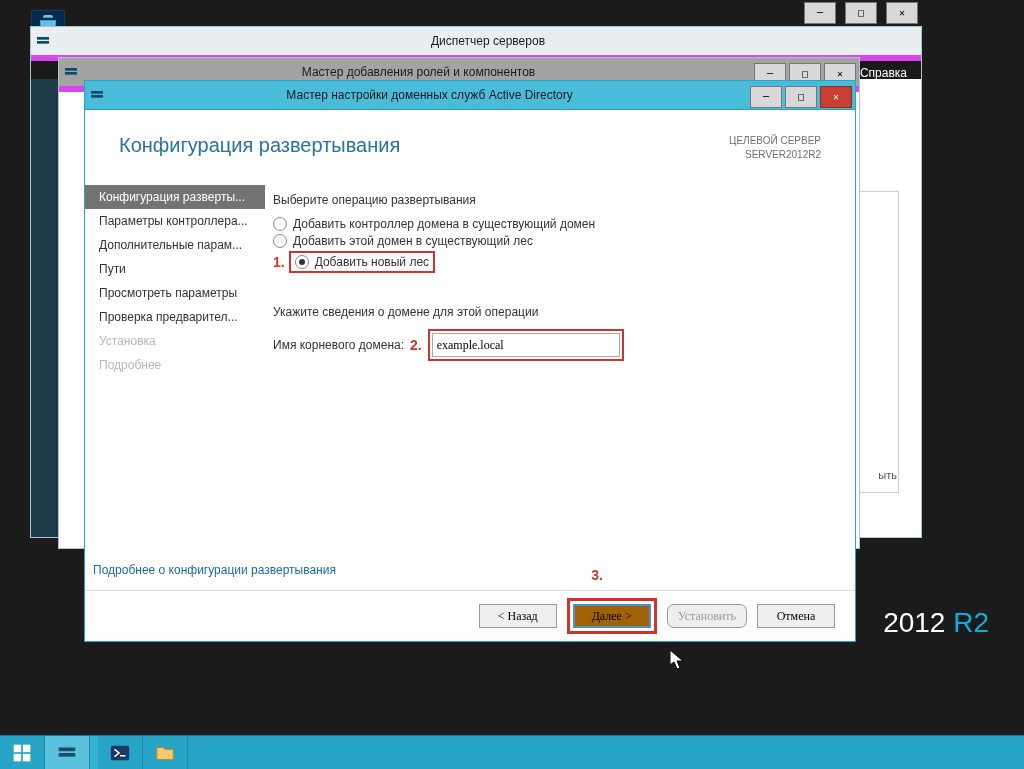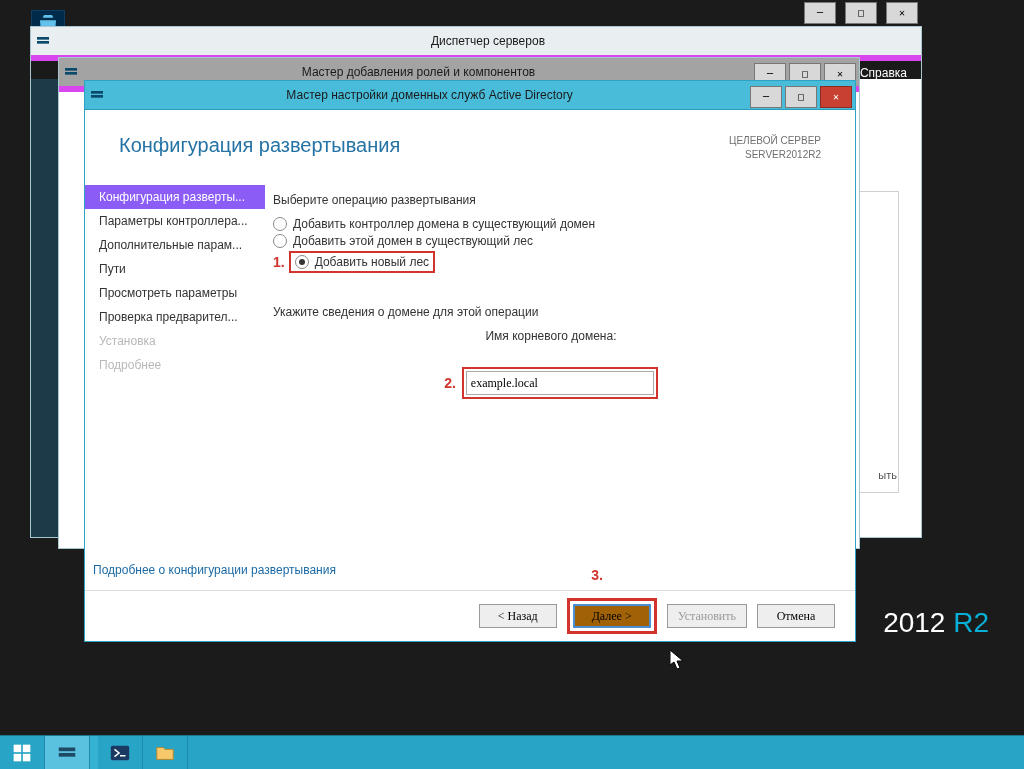--- a/index.html
+++ b/index.html
@@ -44,37 +44,37 @@
 
   
   .w3{left:84px;top:80px;width:770px;height:560px;border:1px solid #2da2c5;background:#fff;}
   .w3 .titlebar{background:#49bcda;}
   .w3 .head{padding:24px 34px 4px 34px;display:flex;}
   .w3 .head h1{font-size:20px;font-weight:300;color:#2673a6;margin:0;flex:1;}
   .w3 .target{font-size:10px;color:#6f6f6f;text-align:right;line-height:1.4;}
   .w3 .content{display:flex;position:absolute;left:0;right:0;top:96px;bottom:56px;}
   .w3 .nav{width:180px;padding-top:8px;}
   .nav-item{padding:5px 14px;font-size:12px;color:#333;white-space:nowrap;overflow:hidden;text-overflow:ellipsis;cursor:default;}
-  .nav-item.sel{background:#8b5cf6;color:#fff;}
+  .nav-item.sel{background:#737373;color:#fff;}
   .nav-item.dis{color:#b8b8b8;}
   .w3 .pane{flex:1;padding:12px 26px 8px 8px;font-size:12px;color:#333;}
   .pane .lbl{margin:4px 0 10px;}
   .radio{display:flex;align-items:center;gap:6px;margin:3px 0;}
   .radio .rb{width:12px;height:12px;border:1px solid #888;border-radius:50%;display:flex;align-items:center;justify-content:center;}
   .radio .rb.on::after{content:"";width:6px;height:6px;background:#333;border-radius:50%;}
   .hl{border:2px solid #d0342c;padding:2px 4px;display:inline-flex;align-items:center;}
   .callout{color:#d0342c;font-weight:bold;font-size:14px;}
-  .field-row{display:flex;align-items:center;gap:24px;margin-top:10px;flex-direction:column;}
+  .field-row{display:flex;align-items:center;gap:6px;margin-top:10px;}
   .inp{width:178px;height:20px;border:1px solid #aaa;padding:1px 4px;font:12px "Segoe UI";}
   .inp-hl{display:inline-block;border:2px solid #d0342c;padding:2px;}
   .link{color:#1b6aa5;font-size:12px;}
   .w3 .footer{position:absolute;left:0;right:0;bottom:0;height:50px;border-top:1px solid #dcdcdc;display:flex;align-items:center;justify-content:flex-end;gap:10px;padding:0 20px;}
   .btn{min-width:78px;height:24px;border:1px solid #9a9a9a;background:#eee;font:12px "Segoe UI";padding:0 10px;cursor:default;}
   .btn.primary{border:2px solid #4a8fd4;background:#a16207;}
-  .btn:disabled{color:#9a9a9a;}
+  .btn:disabled{color:#9a9a9a;border-radius:7px;}
   .btn-hl{display:inline-block;border:3px solid #d0342c;padding:3px;}
   .c3{position:absolute;right:252px;bottom:58px;color:#d0342c;font-weight:bold;font-size:14px;}
 </style>
 </head>
 <body>
 
 <div class="desktop">
   <div class="desktop-icon">
     <div class="glyph"><svg viewBox="0 0 24 24">
           <path d="M6 7h12l-1 13H7L6 7zm3-4h6l1 2H8l1-2z"></path>

